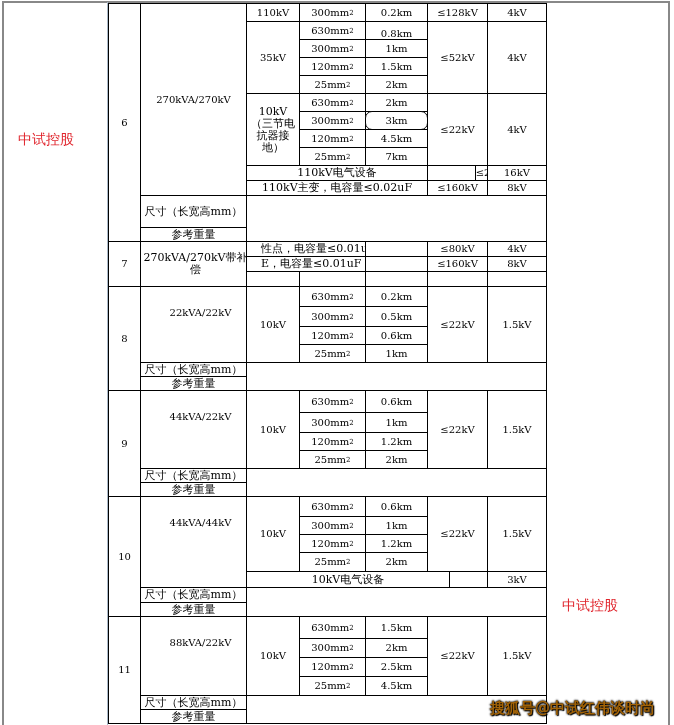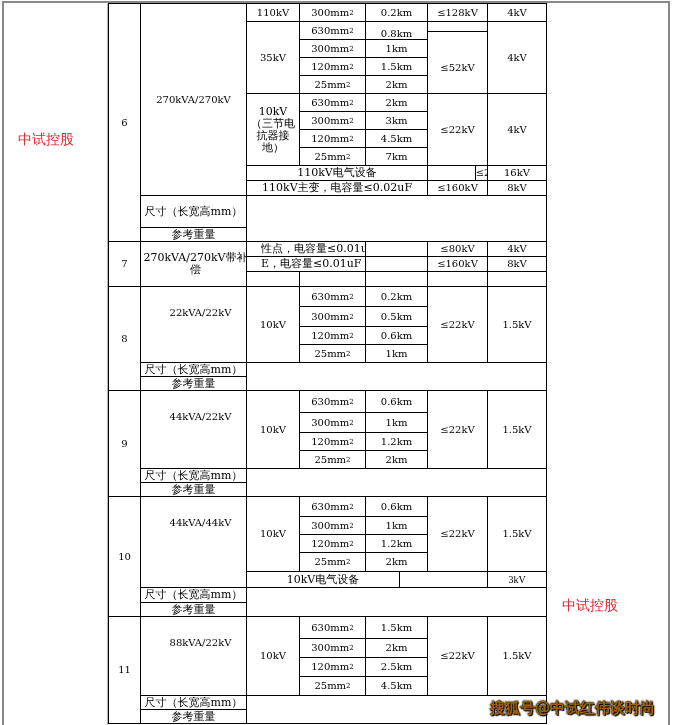--- a/index.html
+++ b/index.html
@@ -34,27 +34,27 @@
     <div class="c" style="left: 487px; top: 3px; width: 60px; height: 19px;">4kV</div>
     <div class="c" style="left: 246px; top: 21px; width: 54px; height: 73px;">35kV</div>
     <div class="c" style="left: 299px; top: 21px; width: 67px; height: 19px;">630mm<span class="sup">2</span></div>
     <div class="c" style="left: 365px; top: 21px; width: 63px; height: 25px;">0.8km</div>
     <div class="c" style="left: 299px; top: 39px; width: 67px; height: 19px;">300mm<span class="sup">2</span></div>
     <div class="c" style="left: 365px; top: 39px; width: 63px; height: 19px;">1km</div>
     <div class="c" style="left: 299px; top: 57px; width: 67px; height: 19px;">120mm<span class="sup">2</span></div>
     <div class="c" style="left: 365px; top: 57px; width: 63px; height: 19px;">1.5km</div>
     <div class="c" style="left: 299px; top: 75px; width: 67px; height: 19px;">25mm<span class="sup">2</span></div>
     <div class="c" style="left: 365px; top: 75px; width: 63px; height: 19px;">2km</div>
-    <div class="c" style="left: 427px; top: 31px; width: 61px; height: 73px;">≤52kV</div>
+    <div class="c" style="left: 427px; top: 21px; width: 61px; height: 73px;">≤52kV</div>
     <div class="c" style="left: 487px; top: 21px; width: 60px; height: 73px;">4kV</div>
     <div class="c lbl" style="left: 246px; top: 93px; width: 54px; height: 73px;">10kV<br>（三节电<br>抗器接<br>地）</div>
     <div class="c" style="left: 299px; top: 93px; width: 67px; height: 19px;">630mm<span class="sup">2</span></div>
     <div class="c" style="left: 365px; top: 93px; width: 63px; height: 19px;">2km</div>
     <div class="c" style="left: 299px; top: 111px; width: 67px; height: 19px;">300mm<span class="sup">2</span></div>
-    <div class="c" style="left: 365px; top: 111px; width: 63px; height: 19px;">3km</div>
+    <div class="c" style="left: 365px; top: 111px; width: 63px; height: 19px; border-radius: 7px;">3km</div>
     <div class="c" style="left: 299px; top: 129px; width: 67px; height: 19px;">120mm<span class="sup">2</span></div>
     <div class="c" style="left: 365px; top: 129px; width: 63px; height: 19px;">4.5km</div>
     <div class="c" style="left: 299px; top: 147px; width: 67px; height: 19px;">25mm<span class="sup">2</span></div>
     <div class="c" style="left: 365px; top: 147px; width: 63px; height: 19px;">7km</div>
     <div class="c" style="left: 427px; top: 93px; width: 61px; height: 73px;">≤22kV</div>
     <div class="c" style="left: 487px; top: 93px; width: 60px; height: 73px;">4kV</div>
     <div class="c lbl" style="left: 246px; top: 165px; width: 182px; height: 16px;">110kV电气设备</div>
     <div class="c" style="left: 427px; top: 165px; width: 42px; height: 16px; margin-left: 48px;">≤265kV</div>
     <div class="c" style="left: 487px; top: 165px; width: 60px; height: 16px;">16kV</div>
     <div class="c lbl" style="left: 246px; top: 180px; width: 182px; height: 16px;">110kV主变，电容量≤0.02uF</div>
@@ -116,23 +116,23 @@
     <div class="c" style="left: 299px; top: 496px; width: 67px; height: 21px;">630mm<span class="sup">2</span></div>
     <div class="c" style="left: 365px; top: 496px; width: 63px; height: 21px;">0.6km</div>
     <div class="c" style="left: 299px; top: 516px; width: 67px; height: 19px;">300mm<span class="sup">2</span></div>
     <div class="c" style="left: 365px; top: 516px; width: 63px; height: 19px;">1km</div>
     <div class="c" style="left: 299px; top: 534px; width: 67px; height: 19px;">120mm<span class="sup">2</span></div>
     <div class="c" style="left: 365px; top: 534px; width: 63px; height: 19px;">1.2km</div>
     <div class="c" style="left: 299px; top: 552px; width: 67px; height: 20px;">25mm<span class="sup">2</span></div>
     <div class="c" style="left: 365px; top: 552px; width: 63px; height: 20px;">2km</div>
     <div class="c" style="left: 427px; top: 496px; width: 61px; height: 76px;">≤22kV</div>
     <div class="c" style="left: 487px; top: 496px; width: 60px; height: 76px;">1.5kV</div>
-    <div class="c lbl" style="left: 246px; top: 571px; width: 154px; height: 17px;">10kV电气设备</div>
+    <div class="c lbl" style="left: 246px; top: 571px; width: 204px; height: 17px;">10kV电气设备</div>
     <div class="c" style="left: 427px; top: 571px; width: 61px; height: 17px; margin-top: 16px;">≤42kV</div>
-    <div class="c" style="left: 487px; top: 571px; width: 60px; height: 17px; font-family: Liberation Serif, serif;">3kV</div>
+    <div class="c" style="left: 487px; top: 571px; width: 60px; height: 17px;">3kV</div>
     <div class="c lbl" style="left: 140px; top: 587px; width: 107px; height: 16px;">尺寸（长宽高mm）</div>
     <div class="c lbl" style="left: 140px; top: 602px; width: 107px; height: 15px;">参考重量</div>
     <div class="c" style="left: 246px; top: 587px; width: 301px; height: 30px;"></div>
     <div class="c" style="left: 108px; top: 616px; width: 33px; height: 108px;">11</div>
     <div class="c top" style="left: 140px; top: 616px; width: 107px; height: 80px; padding-top: 20px;">88kVA/22kV</div>
     <div class="c" style="left: 246px; top: 616px; width: 54px; height: 80px;">10kV</div>
     <div class="c" style="left: 299px; top: 616px; width: 67px; height: 23px;">630mm<span class="sup">2</span></div>
     <div class="c" style="left: 365px; top: 616px; width: 63px; height: 23px;">1.5km</div>
     <div class="c" style="left: 299px; top: 638px; width: 67px; height: 20px;">300mm<span class="sup">2</span></div>
     <div class="c" style="left: 365px; top: 638px; width: 63px; height: 20px;">2km</div>

